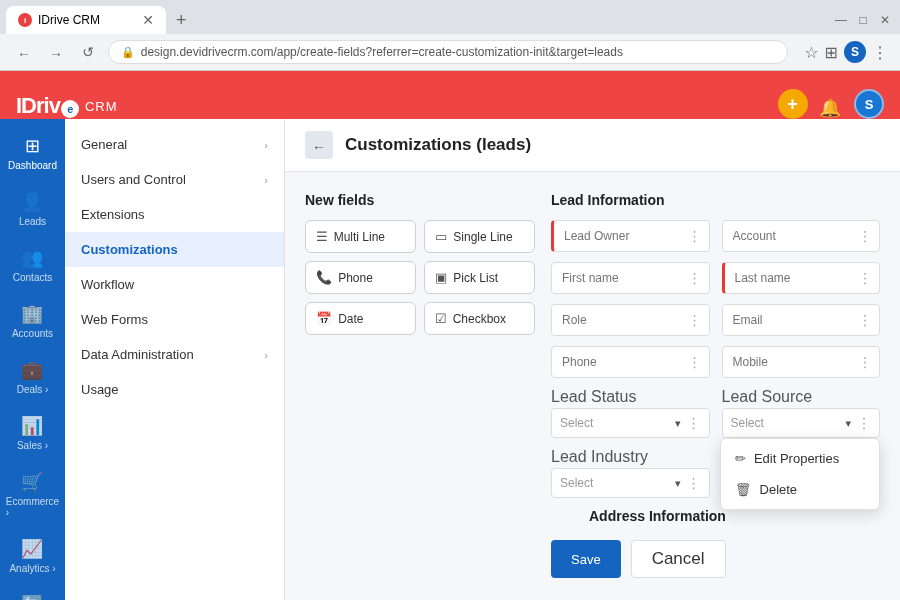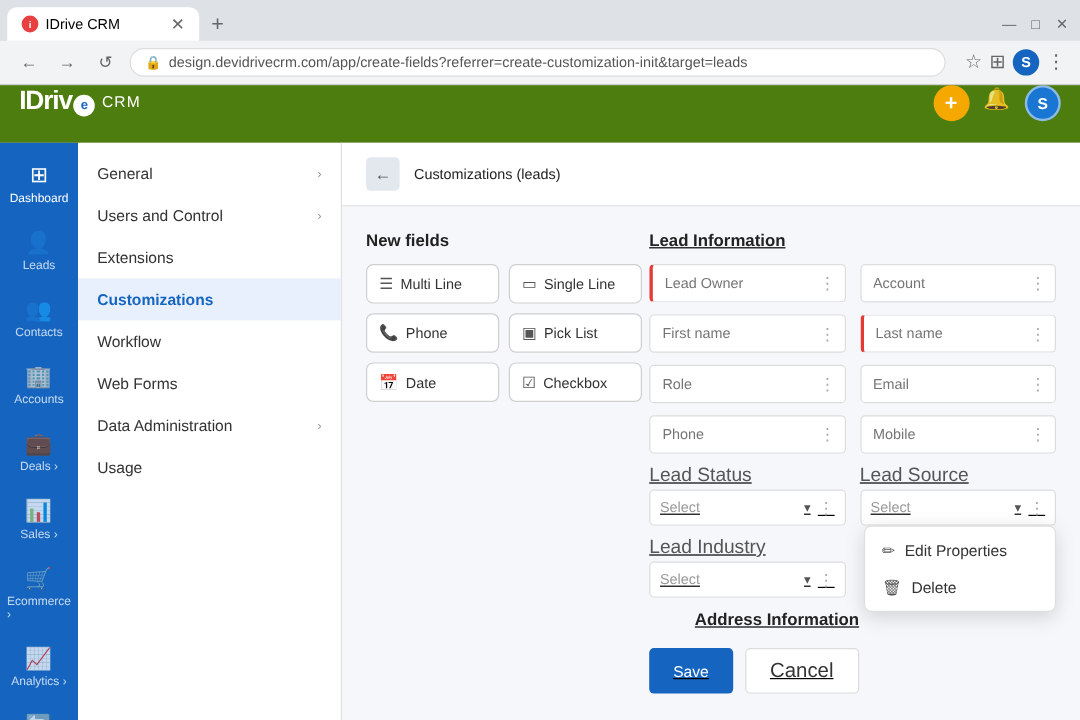--- a/index.html
+++ b/index.html
@@ -17,21 +17,21 @@
     .address-bar { flex: 1; background: #fff; border: 1px solid #ddd; border-radius: 20px; padding: 4px 12px; font-size: 12px; color: #555; display: flex; align-items: center; }
     .address-bar span { overflow: hidden; text-overflow: ellipsis; white-space: nowrap; }
     .browser-actions { display: flex; gap: 6px; margin-left: 8px; }
     .browser-action-btn { background: none; border: none; color: #666; cursor: pointer; font-size: 16px; }
     .win-btn { width: 18px; height: 18px; background: none; border: none; color: #666; font-size: 12px; cursor: pointer; display: flex; align-items: center; justify-content: center; }
 
     
     .app { display: flex; height: calc(600px - 72px); }
 
     
-    .topbar { background: #4d7c0f; color: white; height: 48px; display: flex; align-items: flex-start; padding: 0 16px; gap: 12px; }
+    .topbar { background: #ef4444; color: white; height: 48px; display: flex; align-items: flex-end; padding: 0 16px; gap: 12px; }
     .logo { font-size: 18px; font-weight: bold; color: white; display: flex; align-items: center; gap: 4px; }
     .topbar-spacer { flex: 1; }
     .topbar-btn { background: #f4a800; border: none; color: white; border-radius: 50%; width: 30px; height: 30px; font-size: 18px; cursor: pointer; display: flex; align-items: center; justify-content: center; font-weight: bold; }
     .topbar-icon { color: rgba(255,255,255,0.85); font-size: 18px; cursor: pointer; }
     .topbar-avatar { background: #1976d2; border: 2px solid rgba(255,255,255,0.5); border-radius: 50%; width: 30px; height: 30px; display: flex; align-items: center; justify-content: center; color: white; font-weight: bold; font-size: 13px; cursor: pointer; }
 
     
     .sidebar { width: 65px; background: #1565c0; display: flex; flex-direction: column; align-items: center; padding-top: 8px; gap: 4px; }
     .sidebar-item { display: flex; flex-direction: column; align-items: center; color: rgba(255,255,255,0.75); cursor: pointer; padding: 8px 4px; border-radius: 6px; width: 58px; font-size: 10px; gap: 3px; }
     .sidebar-item.active { color: white; }
@@ -42,34 +42,34 @@
     .nav-item { padding: 10px 16px; color: #333; cursor: pointer; display: flex; align-items: center; justify-content: space-between; font-size: 13px; }
     .nav-item.active { background: #e8f0fe; color: #1565c0; font-weight: 600; }
     .nav-item .chevron { color: #999; font-size: 11px; }
 
     
     .main-content { flex: 1; background: #f5f7fa; overflow-y: auto; }
 
     
     .page-header { background: #fff; padding: 12px 20px; display: flex; align-items: center; gap: 12px; border-bottom: 1px solid #e0e0e0; }
     .back-btn { background: #e3e8ef; border: none; border-radius: 4px; width: 28px; height: 28px; cursor: pointer; display: flex; align-items: center; justify-content: center; color: #555; font-size: 14px; }
-    .page-title { font-size: 12px; font-weight: 400; color: #222; }
-
-    
-    .content-area { display: flex; gap: 6px; padding: 20px; }
+    .page-title { font-size: 17px; font-weight: 700; color: #222; }
+
+    
+    .content-area { display: flex; gap: 16px; padding: 20px; }
 
     
     .new-fields-panel { width: 230px; }
     .section-title { font-size: 14px; font-weight: 600; color: #222; margin-bottom: 12px; }
     .field-grid { display: grid; grid-template-columns: 1fr 1fr; gap: 8px; }
     .field-type-btn { border: 1px solid #d0d0d0; background: #fff; border-radius: 6px; padding: 8px 10px; cursor: pointer; display: flex; align-items: center; gap: 6px; font-size: 12px; color: #333; }
     .field-icon { font-size: 13px; color: #555; }
 
     
-    .lead-info-panel { flex: 1; text-decoration: underline; }
+    .lead-info-panel { flex: 1; }
     .field-row { display: flex; gap: 12px; margin-bottom: 10px; }
     .field-cell { flex: 1; position: relative; }
     .field-input { width: 100%; border: 1px solid #ddd; border-radius: 4px; padding: 8px 30px 8px 10px; font-size: 12px; color: #aaa; background: #fff; cursor: default; }
     .field-input.red-left { border-left: 3px solid #e53935; }
     .field-dots { position: absolute; right: 8px; top: 50%; transform: translateY(-50%); color: #aaa; font-size: 14px; cursor: pointer; }
     .field-select-label { color: #999; font-size: 16px; margin-bottom: 2px; font-weight: 500; color: #555; }
     .select-chevron { color: #555; font-size: 11px; }
     .select-dots { color: #aaa; font-size: 14px; margin-left: 4px; cursor: pointer; }
 
     .context-menu { position: absolute; right: 0; top: 100%; background: white; border: 1px solid #e0e0e0; border-radius: 6px; box-shadow: 0 4px 16px rgba(0,0,0,0.15); z-index: 100; min-width: 160px; padding: 4px 0; }

